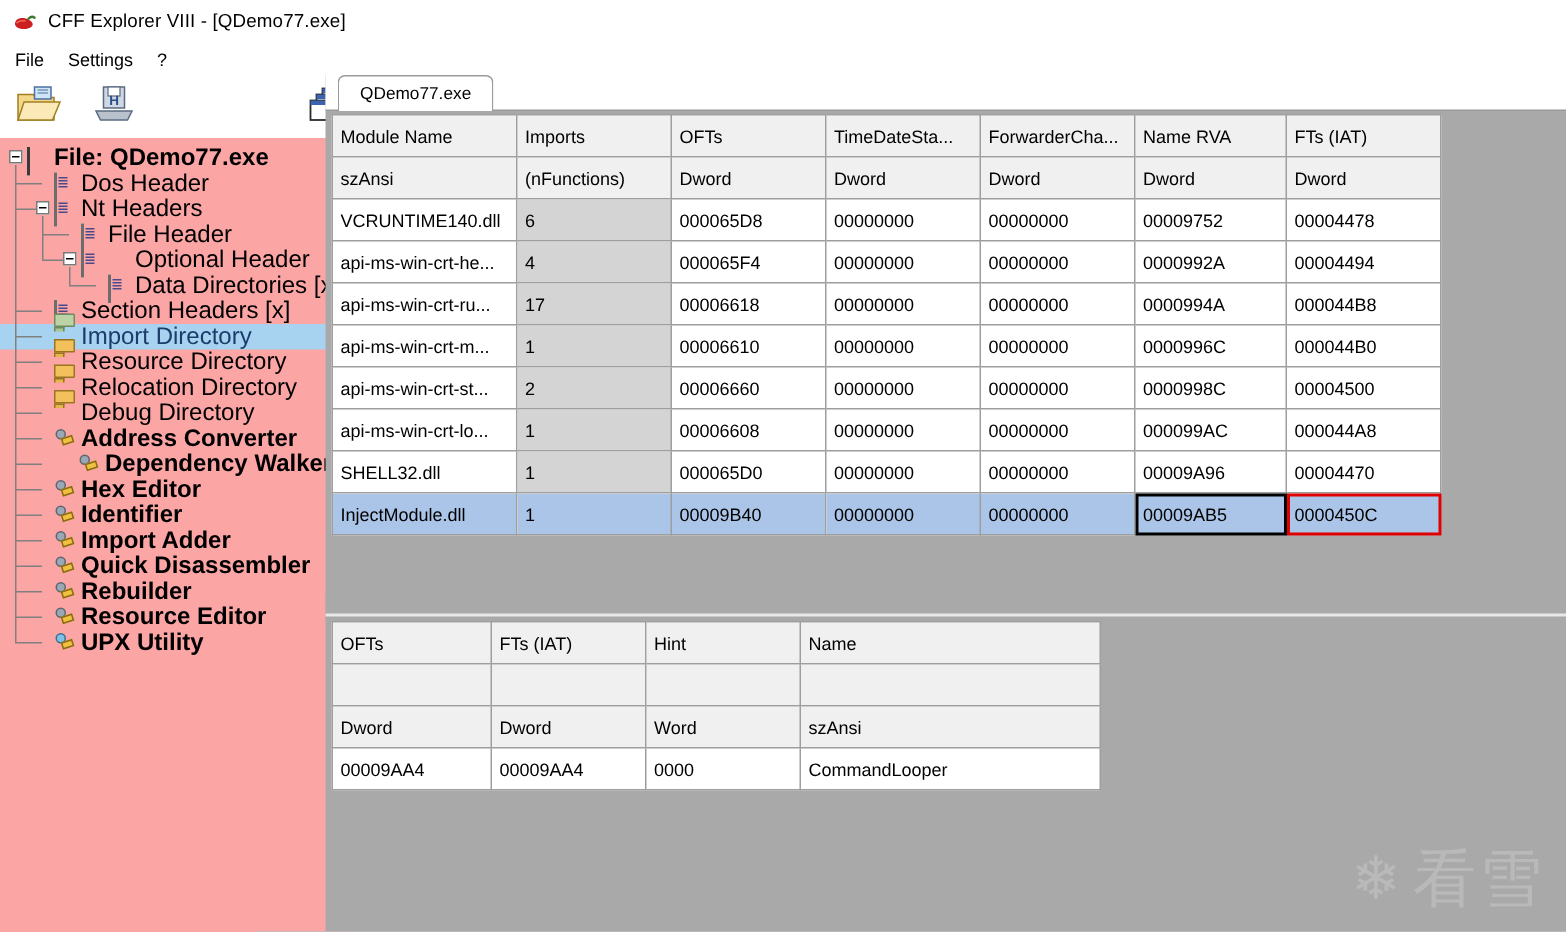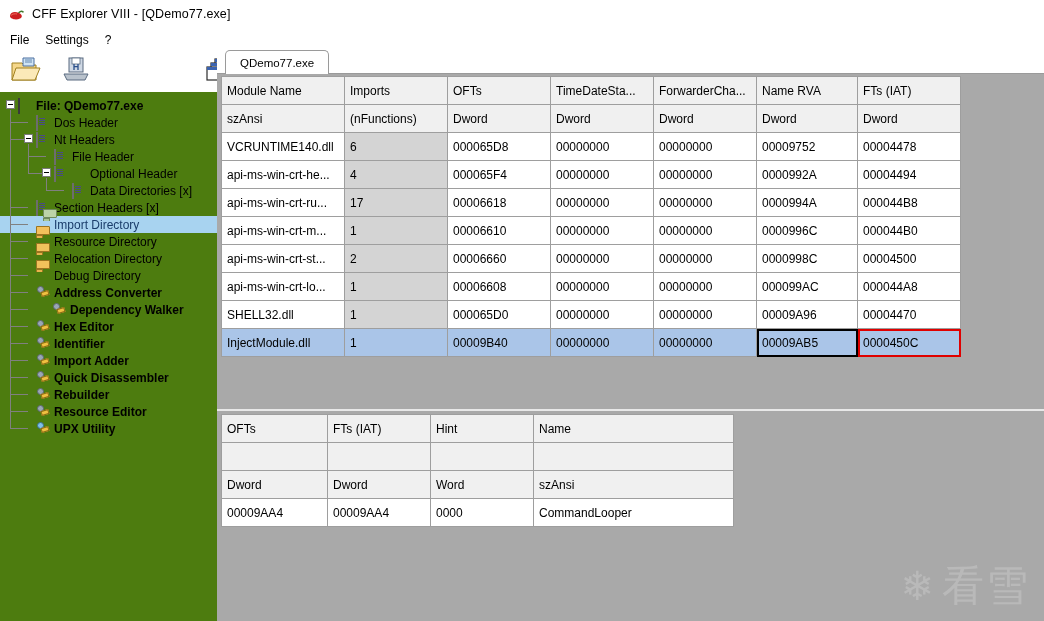--- a/index.html
+++ b/index.html
@@ -62,23 +62,23 @@
   .tb-btn {
     width: 44px; height: 38px;
     display: flex; align-items: center; justify-content: center;
     cursor: default;
   }
 
   
   #sidebar {
     position: absolute; left: 0; top: 92px;
     width: 236px; height: 529px;
-    background: #4d7c0f;
+    background: #fca5a5;
     overflow: hidden;
-    font-size: 12px;
+    font-size: 16px;
   }
   .tree { position: relative; padding-top: 5px; }
   .tnode {
     position: relative;
     height: 17px;
     display: flex; align-items: center;
     white-space: nowrap;
     cursor: default;
   }
   .tnode.sel { background: #a8d3f0; }
@@ -320,21 +320,21 @@
           <span class="tlabel">Optional Header</span>
         </div>
         <div class="tnode" style="padding-left: 72px;">
           <span class="ticon"><span class="ico-page"></span></span>
           <span class="tlabel">Data Directories [x]</span>
         </div>
         <div class="tnode" style="padding-left: 36px;">
           <span class="ticon"><span class="ico-page"></span></span>
           <span class="tlabel">Section Headers [x]</span>
         </div>
-        <div class="tnode sel selblue" style="padding-left: 36px; text-align: center;">
+        <div class="tnode sel selblue" style="padding-left: 36px;">
           <span class="ticon"><span class="ico-folder green"><span class="ft"></span><span class="fb"></span></span></span>
           <span class="tlabel">Import Directory</span>
         </div>
         <div class="tnode" style="padding-left: 36px;">
           <span class="ticon"><span class="ico-folder"><span class="ft"></span><span class="fb"></span></span></span>
           <span class="tlabel">Resource Directory</span>
         </div>
         <div class="tnode" style="padding-left: 36px;">
           <span class="ticon"><span class="ico-folder"><span class="ft"></span><span class="fb"></span></span></span>
           <span class="tlabel">Relocation Directory</span>

